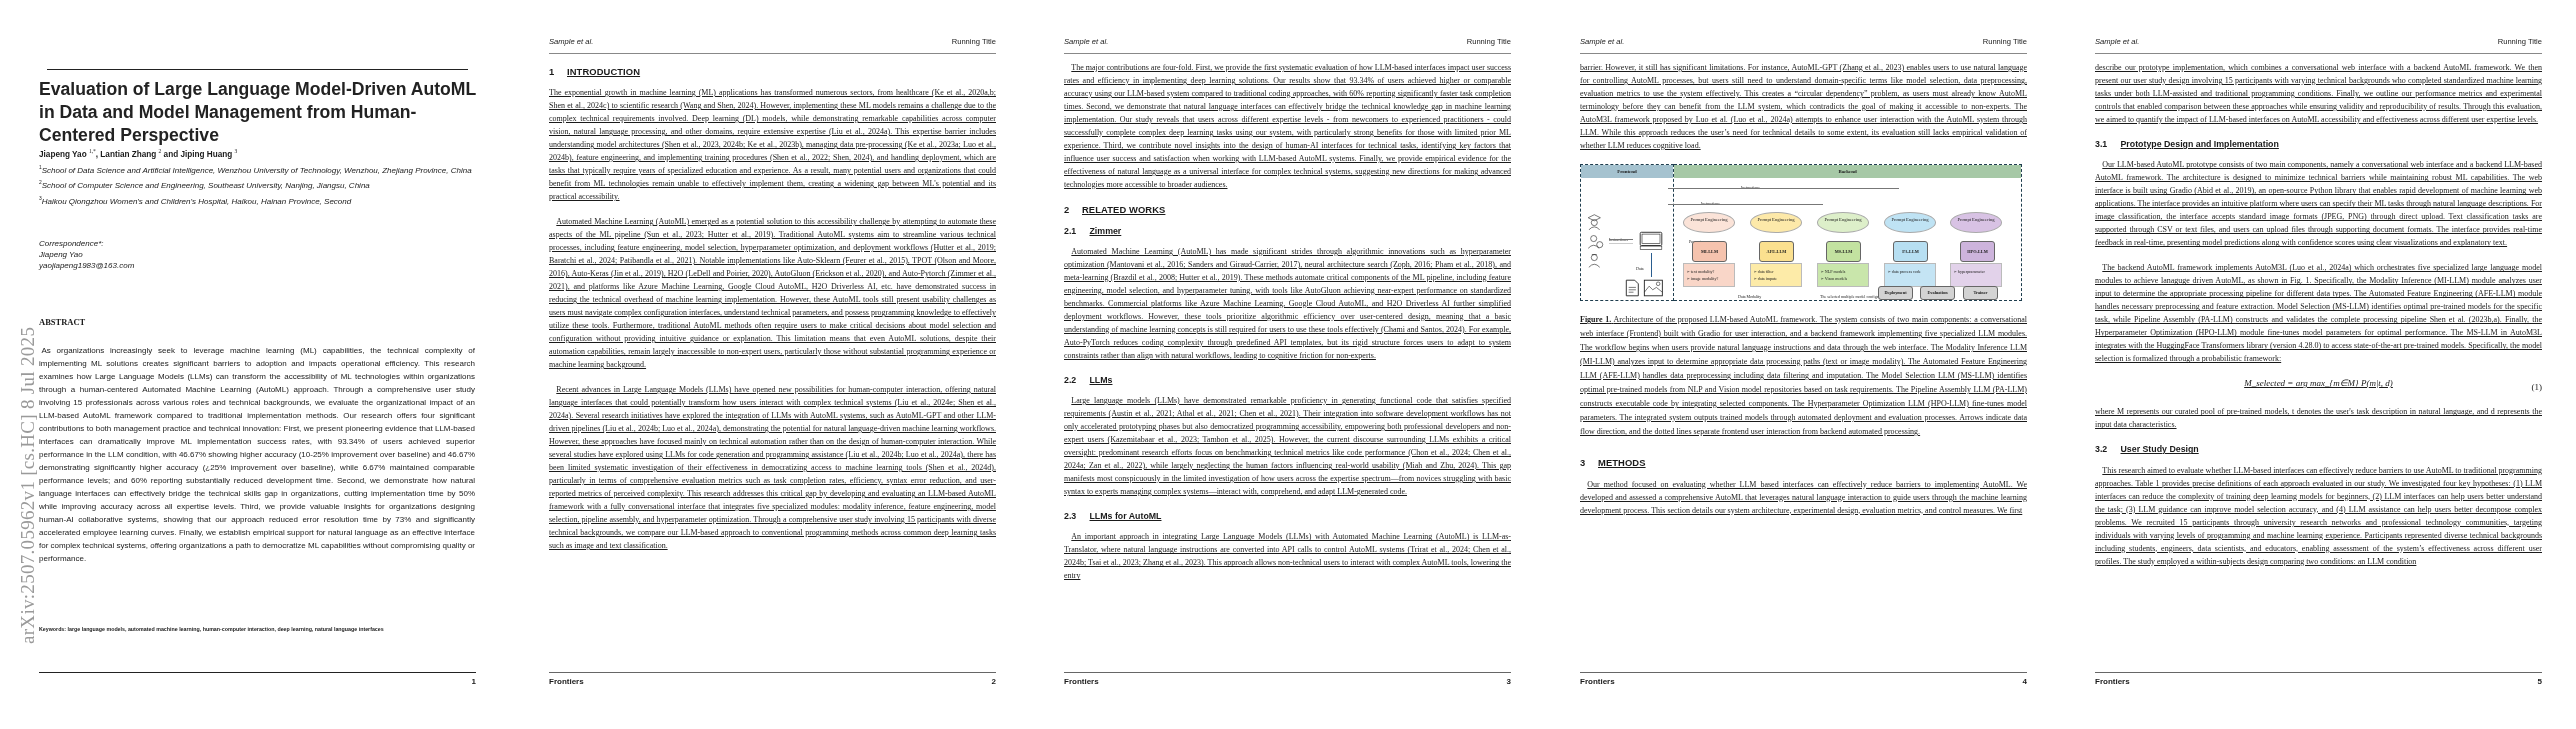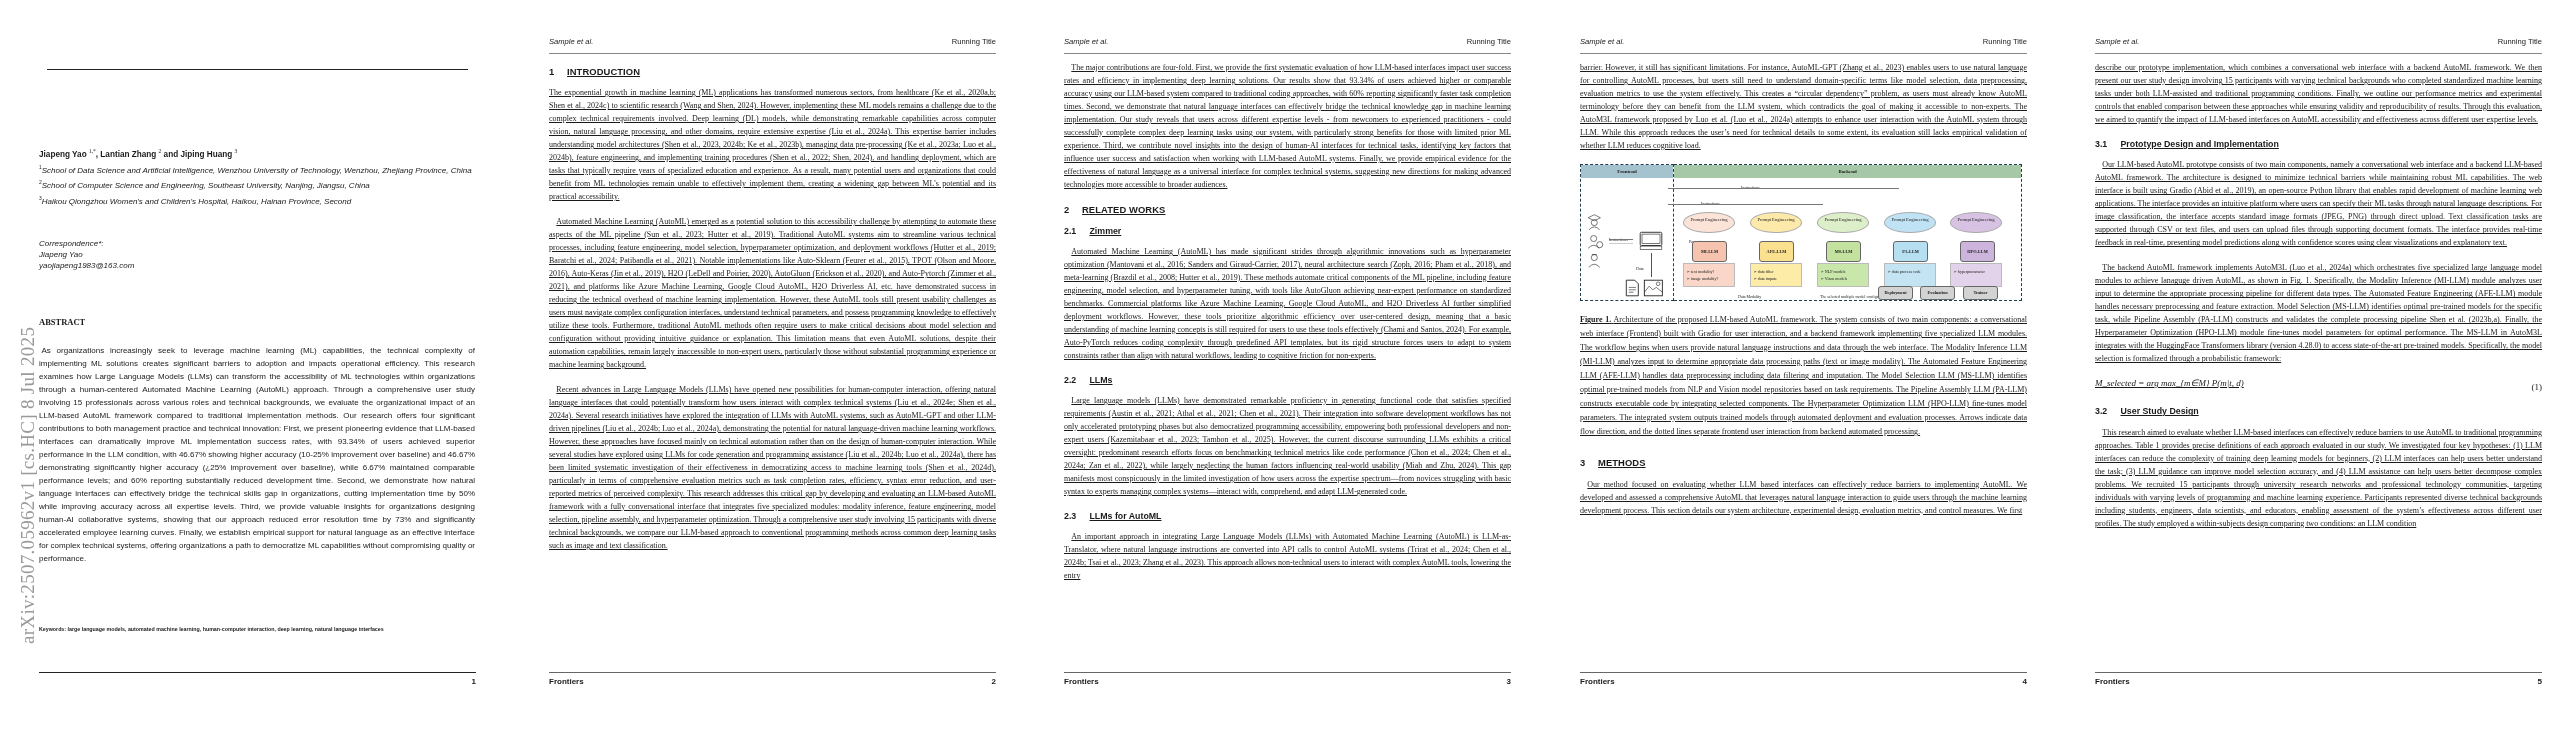--- a/index.html
+++ b/index.html
@@ -26,21 +26,21 @@
   .ftr { position:absolute; left:34px; right:34px; top:672px; border-top:0.9px solid #666; font-family:"Liberation Sans", sans-serif; font-weight:bold; font-size:8px; }
   .ftr .l { position:absolute; left:0; top:3.6px; }
   .ftr .r { position:absolute; right:0; top:3.6px; }
   .col { position:absolute; left:34px; right:34px; top:61px; font-size:8px; line-height:13px; text-align:justify;text-decoration:underline; }
   .col p { margin:0 0 12px 0; text-indent:7.3px; }
   .col p.noind { text-indent:0; }
   .col h2 { font-family:"Liberation Sans", sans-serif; font-weight:bold; font-size:9.4px; margin:3.6px 0 8.5px 0; letter-spacing:0.1px; }
   .col h3 { font-family:"Liberation Sans", sans-serif; font-weight:bold; font-size:8.8px; margin:2.4px 0 7.3px 0; }
   .col h2 .n, .col h3 .n { display:inline-block; width:18px; }
   .col h3 .n { width:25.5px; }
-  .eq { position:relative; height:22px; margin:3.6px 0 6px 0; font-style:italic; text-align:left; font-size:9px; }
+  .eq { position:relative; height:22px; margin:3.6px 0 6px 0; font-style:italic; text-align:center; font-size:9px; }
   .eq .num { position:absolute; right:0; top:3.6px; font-style:normal; }
   .fig { position:relative; width:445px; height:143px; margin:4.9px 0 6px 0; font-size:4px; }
   .fig .frontend { position:absolute; left:0; top:0; width:94px; height:137px; border:0.9px dashed #1e3d4e; box-sizing:border-box; }
   .fig .backend { position:absolute; left:94px; top:0; width:348px; height:137px; border:0.9px dashed #1e3d4e; border-left:none; box-sizing:border-box; }
   .fig .fe-h { position:absolute; left:0; top:0; width:100%; height:13.4px; background:#a5c2cf; font-weight:bold; font-size:4.9px; text-align:center; line-height:13.4px; }
   .fig .be-h { position:absolute; left:0; top:0; width:100%; height:13.4px; background:#a6c8a6; font-weight:bold; font-size:4.9px; text-align:center; line-height:13.4px; }
   .fig .pe { position:absolute; width:52px; height:20.7px; border-radius:50%; border:0.6px solid #aaa; text-align:center; font-size:4.6px; line-height:6.7px; padding-top:3.6px; box-sizing:border-box; }
   .fig .llm { position:absolute; width:33px; height:19.4px; border-radius:3px; border:0.6px solid #666; text-align:center; font-weight:bold; font-size:4.3px; line-height:19.4px; }
   .fig .bubble { position:absolute; width:52px; height:24px; border:0.6px solid #bbb; font-size:4.1px; line-height:6.7px; padding:4.9px 2.4px 0 2.4px; box-sizing:border-box; }
   .fig .gray { position:absolute; width:33px; height:19.4px; border-radius:3px; border:0.6px solid #666; background:#d3d3d3; text-align:center; font-weight:bold; font-size:4.3px; line-height:19.4px; }
@@ -51,20 +51,21 @@
   .fig-cap b { font-weight:bold; }
 </style>
 </head>
 <body>
 
 <div class="page p1">
   <div class="watermark">
       <span>arXiv:2507.05962v1  [cs.HC]  8 Jul 2025</span>
     </div>
   <div class="topline"></div>
+  <h1 class="title">Evaluation of Large Language Model-Driven AutoML in Data and Model Management from Human-Centered Perspective</h1>
   <div class="authors">
     <span>Jiapeng Yao</span>
     <sup>1,*</sup><span>, </span>
     <span>Lantian Zhang</span>
     <sup>2</sup><span> and </span>
     <span>Jiping Huang</span>
     <sup>3</sup>
   </div>
   <div class="affil">
     <div><sup>1</sup><span>School of Data Science and Artificial Intelligence, Wenzhou University of Technology, Wenzhou, Zhejiang Province, China</span></div>
@@ -227,20 +228,21 @@
   </div>
   <div class="col">
     <p class="noind">describe our prototype implementation, which combines a conversational web interface with a backend AutoML framework. We then present our user study design involving 15 participants with varying technical backgrounds who completed standardized machine learning tasks under both LLM-assisted and traditional programming conditions. Finally, we outline our performance metrics and experimental controls that enabled comparison between these approaches while ensuring validity and reproducibility of results. Through this evaluation, we aimed to quantify the impact of LLM-based interfaces on AutoML accessibility and effectiveness across different user expertise levels.</p>
     <h3><span class="n">3.1</span><span>Prototype Design and Implementation</span></h3>
     <p>Our LLM-based AutoML prototype consists of two main components, namely a conversational web interface and a backend LLM-based AutoML framework. The architecture is designed to minimize technical barriers while maintaining robust ML capabilities. The web interface is built using Gradio (Abid et al., 2019), an open-source Python library that enables rapid development of machine learning web applications. The interface provides an intuitive platform where users can specify their ML tasks through natural language descriptions. For image classification, the interface accepts standard image formats (JPEG, PNG) through direct upload. Text classification tasks are supported through CSV or text files, and users can upload files through supporting document formats. The interface provides real-time feedback in real-time, presenting model predictions along with confidence scores using clear visualizations and explanatory text.</p>
     <p>The backend AutoML framework implements AutoM3L (Luo et al., 2024a) which orchestrates five specialized large language model modules to achieve lanaguge driven AutoML, as shown in Fig. 1. Specifically, the Modality Inference (MI-LLM) module analyzes user input to determine the appropriate processing pipeline for different data types. The Automated Feature Engineering (AFE-LLM) module handles necessary preprocessing and feature extraction. Model Selection (MS-LLM) identifies optimal pre-trained models for the specific task, while Pipeline Assembly (PA-LLM) constructs and validates the complete processing pipeline Shen et al. (2023b,a). Finally, the Hyperparameter Optimization (HPO-LLM) module fine-tunes model parameters for optimal performance. The MS-LLM in AutoM3L integrates with the HuggingFace Transformers library (version 4.28.0) to access state-of-the-art pre-trained models. Specifically, the model selection is formalized through a probabilistic framework:</p>
     <div class="eq">
       <span>M_selected = arg max_{m∈M} P(m|t, d)</span>
       <span class="num">(1)</span>
     </div>
+    <p class="noind">where M represents our curated pool of pre-trained models, t denotes the user's task description in natural language, and d represents the input data characteristics.</p>
     <h3><span class="n">3.2</span><span>User Study Design</span></h3>
     <p>This research aimed to evaluate whether LLM-based interfaces can effectively reduce barriers to use AutoML to traditional programming approaches. Table 1 provides precise definitions of each approach evaluated in our study. We investigated four key hypotheses: (1) LLM interfaces can reduce the complexity of training deep learning models for beginners, (2) LLM interfaces can help users better understand the task; (3) LLM guidance can improve model selection accuracy, and (4) LLM assistance can help users better decompose complex problems. We recruited 15 participants through university research networks and professional technology communities, targeting individuals with varying levels of programming and machine learning experience. Participants represented diverse technical backgrounds including students, engineers, data scientists, and educators, enabling assessment of the system’s effectiveness across different user profiles. The study employed a within-subjects design comparing two conditions: an LLM condition</p>
   </div>
   <div class="ftr">
     <span class="l">Frontiers</span>
     <span class="r">5</span>
   </div>
 </div>
 
 

